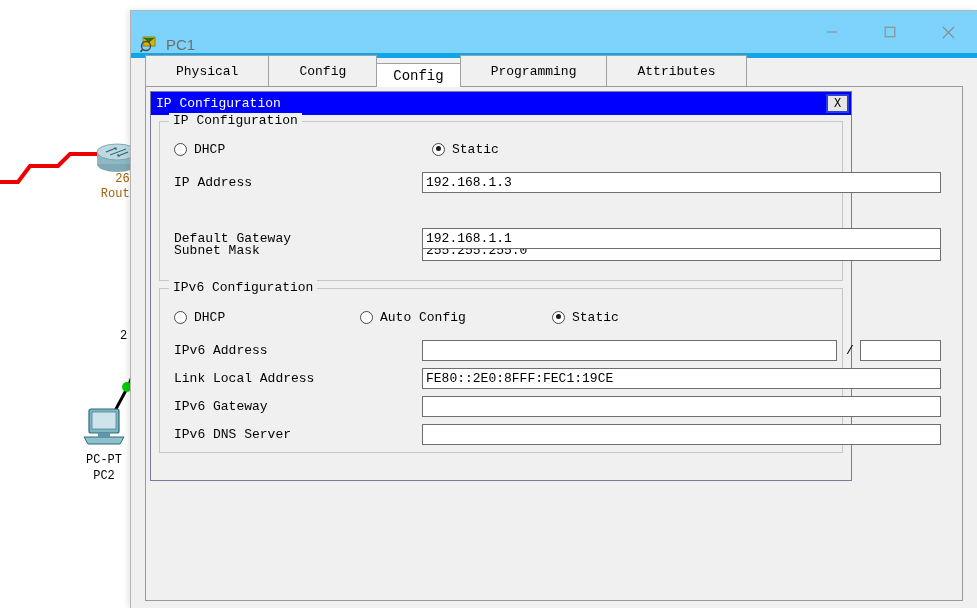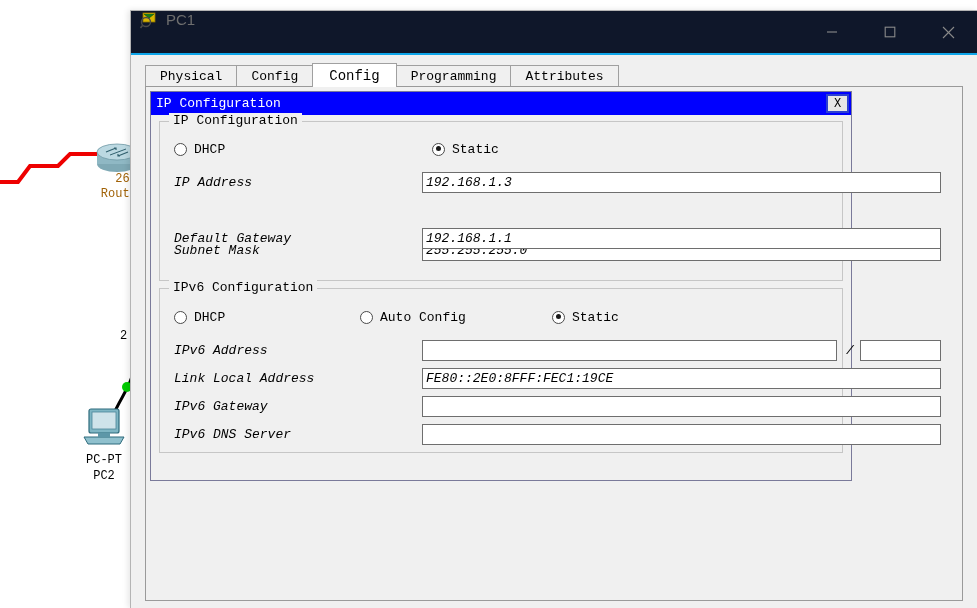--- a/index.html
+++ b/index.html
@@ -87,24 +87,24 @@
     border: 1px solid #b4b4b4;
     border-right: none;
     border-bottom: none;
     box-sizing: border-box;
     box-shadow: -2px 0 6px rgba(0,0,0,0.10);
   }
 
   .titlebar {
     position: relative;
     height: 42px;
-    background: #0f172a;
-    display: flex;
-    align-items: flex-start;
-    border-bottom: 2px solid #0ea5e9;
+    background: #7dd3fc;
+    display: flex;
+    align-items: flex-end;
+    border-bottom: 5px solid #0ea5e9;
   }
   .title-icon {
     margin-left: 9px;
     width: 18px; height: 18px;
     position: relative;
     flex: none;
   }
   .title-text {
     margin-left: 8px;
     font-family: "Liberation Sans", sans-serif;
@@ -127,22 +127,22 @@
 
   
   .tabs-row {
     position: absolute;
     left: 14px; top: 52px;
     display: flex;
     align-items: flex-end;
     height: 24px;
   }
   .tab {
-    height: 22px;
-    padding: 0 14px;
+    height: 32px;
+    padding: 0 30px;
     background: #f0f0f0;
     border: 1px solid #a0a0a0;
     border-bottom: none;
     font-family: "Liberation Mono", monospace;
     font-size: 13px;
     color: #000;
     display: flex;
     align-items: center;
     justify-content: center;
     margin-right: -1px;
@@ -271,21 +271,20 @@
     font-size: 13px;
     color: #000;
     white-space: nowrap;
   }
 
   
   .field-row {
     position: absolute;
     left: 0; right: 13px;
     height: 22px;
-    font-style: italic;
   }
   .field-label {
     position: absolute;
     left: 14px;
     top: 3px;
     font-family: "Liberation Mono", monospace;
     font-size: 13px;
     color: #000;
     white-space: nowrap;
   }

